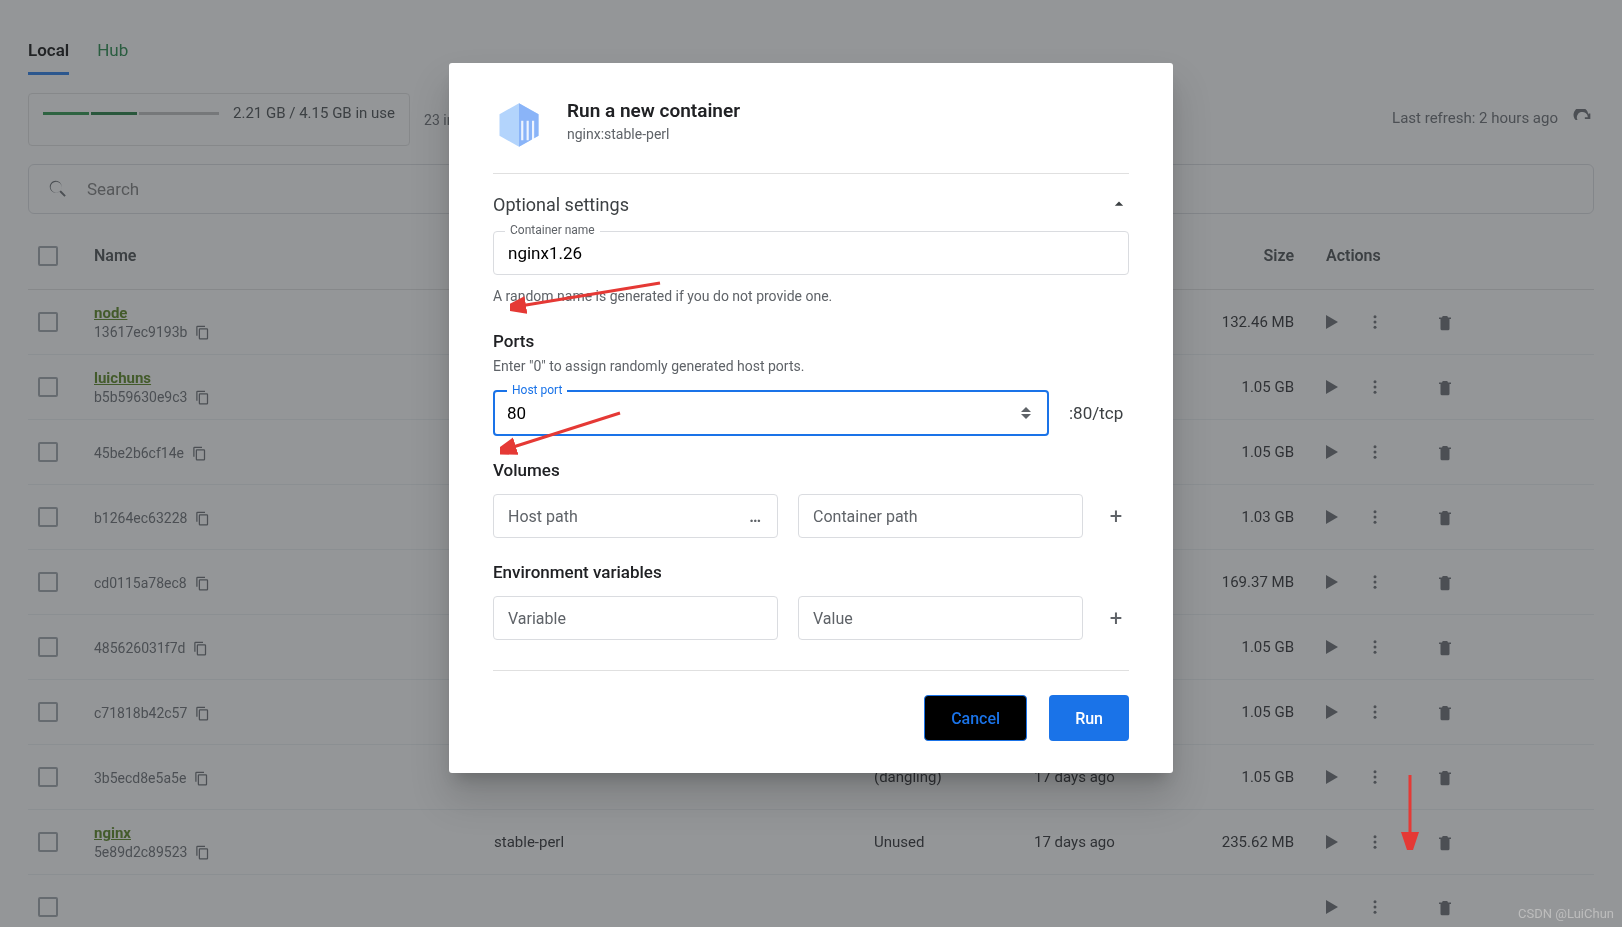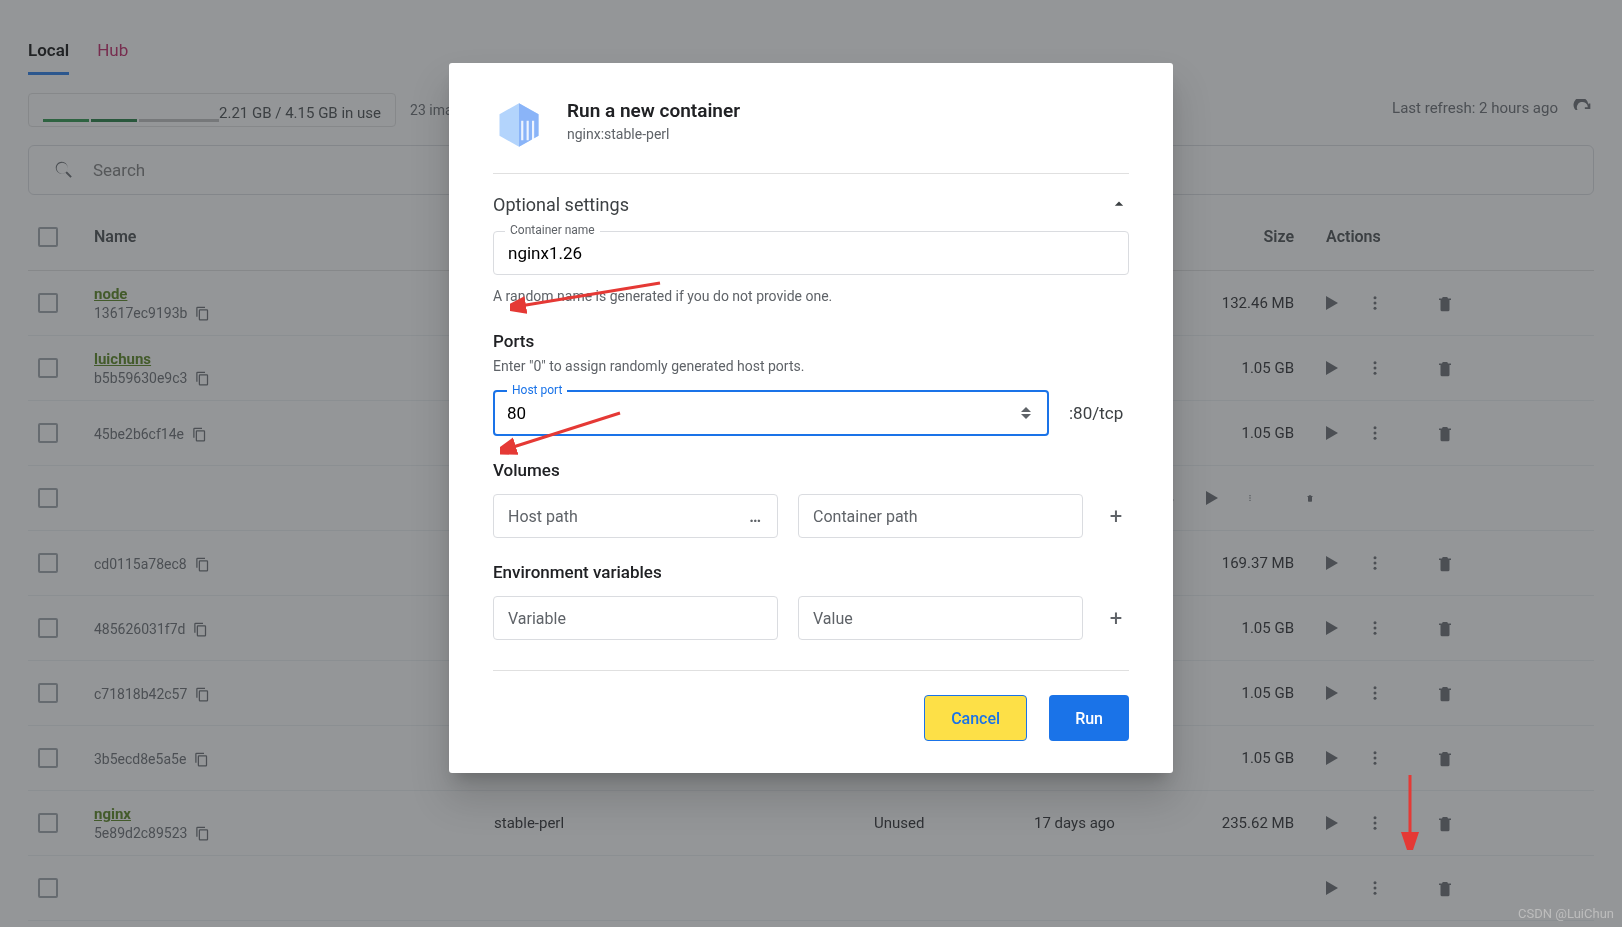--- a/index.html
+++ b/index.html
@@ -1,30 +1,30 @@
 <!DOCTYPE html>
 <html><head>
 <meta charset="utf-8">
 <style>
   *{box-sizing:border-box;margin:0;padding:0;font-family:-apple-system,BlinkMacSystemFont,"Segoe UI",Roboto,Arial,sans-serif}
   body{background:#fff;width:1622px;height:927px;overflow:hidden;position:relative;color:#202124}
   .page{padding:0 28px}
   .tabs{display:flex;gap:28px;padding-top:40px}
-  .tab{font-size:17px;color:#be185d;padding-bottom:12px;cursor:pointer}
+  .tab{font-size:17px;color:#15803d;padding-bottom:12px;cursor:pointer}
   .tab.active{color:#000;font-weight:600;border-bottom:3px solid #1a73e8}
   .topbar{display:flex;align-items:center;margin-top:18px}
-  .usage-box{border:1px solid #e0e0e0;border-radius:4px;padding:10px 14px 4px;display:flex;align-items:flex-end;gap:0}
+  .usage-box{border:1px solid #e0e0e0;border-radius:4px;padding:10px 14px 23px;display:flex;align-items:center;gap:14px}
   .usage-bars{display:flex;flex-direction:column;gap:4px}
   .bar-row{display:flex;gap:2px}
   .barseg{height:3px}
   .usage-txt{font-size:15px;color:#3c4043}
   .images-count{font-size:14px;color:#5f6368;margin-left:14px}
   .refresh-area{margin-left:auto;display:flex;gap:14px;color:#5f6368;font-size:15px}
   .refresh-icon{width:22px;height:22px;fill:#5f6368;cursor:pointer}
-  .searchbox{margin-top:18px;border:1px solid #dadce0;border-radius:6px;height:50px;display:flex;align-items:center;padding:0 24px;gap:18px;width:100%}
+  .searchbox{margin-top:18px;border:1px solid #dadce0;border-radius:6px;height:50px;display:flex;align-items:center;padding:0 18px;gap:18px;width:100%}
   .searchbox svg{width:22px;height:22px;fill:#5f6368}
   .searchbox input{border:none;outline:none;font-size:17px;flex:1;color:#5f6368;background:transparent}
   .thead{display:grid;grid-template-columns:66px 400px 380px 160px 160px 120px 200px;align-items:center;height:68px;border-bottom:1px solid #e0e0e0;font-size:16px;font-weight:600;color:#3c4043;margin-top:8px}
   .row{display:grid;grid-template-columns:66px 400px 380px 160px 160px 120px 200px;align-items:center;height:65px;border-bottom:1px solid #eceff1;font-size:15px}
   .chk{width:20px;height:20px;border:2px solid #9aa0a6;border-radius:2px;cursor:pointer;margin-left:10px}
   .repo-name{color:#4d7c0f;text-decoration:underline;font-weight:700;cursor:pointer}
   .hash{color:#5f6368;font-size:14px;display:flex;align-items:center;gap:8px;margin-top:2px}
   .copy-icon{width:15px;height:15px;fill:#5f6368;cursor:pointer}
   .right-align{text-align:right;padding-right:20px}
   .actions{display:flex;align-items:center;gap:28px;justify-content:flex-start;padding-left:12px}
@@ -54,21 +54,21 @@
   .spin-up{border-bottom:5px solid #5f6368}
   .spin-dn{border-top:5px solid #5f6368}
   .port-suffix{margin-left:20px;font-size:17px;color:#3c4043;min-width:60px}
   .two-col{display:flex;gap:20px;margin-top:14px;align-items:center}
   .vol-in{flex:1;border:1px solid #dadce0;border-radius:4px;height:44px;padding:0 14px;font-size:16px;color:#5f6368;display:flex;align-items:center;justify-content:space-between}
   .more-dots{letter-spacing:2px;font-weight:700;color:#5f6368}
   .plus-btn{width:26px;height:26px;display:flex;align-items:center;justify-content:center;color:#5f6368;font-size:22px;cursor:pointer}
   .m-divider{border-top:1px solid #e0e0e0;margin-top:30px}
   .m-actions{display:flex;justify-content:flex-end;gap:22px;margin-top:24px}
   .btn{height:46px;padding:0 26px;border-radius:4px;font-size:16px;font-weight:500;cursor:pointer;display:flex;align-items:center}
-  .btn-cancel{border:1px solid #1a73e8;color:#1a73e8;background:#fde047}
+  .btn-cancel{border:1px solid #1a73e8;color:#1a73e8;background:#000000}
   .btn-run{background:#1a73e8;color:#fff;border:none}
   .arrow-annotation{position:absolute;pointer-events:none}
   .watermark{position:absolute;right:8px;bottom:6px;font-size:13px;color:#bdbdbd}
 </style>
 </head>
 <body>
 
 <div class="page">
   <div class="tabs">
     <div class="tab active">Local</div>
@@ -189,20 +189,26 @@
             <circle cx="12" cy="19" r="2"></circle>
           </svg>
           <svg class="trash" viewBox="0 0 24 24">
             <path d="M6 7h12v14a2 2 0 01-2 2H8a2 2 0 01-2-2zM9 4h6l1 2h4v2H4V6h4z"></path>
           </svg>
         </div>
       </div>
       <div class="row">
         <div>
           <div class="chk"></div>
+        </div>
+        <div>
+          <div class="repo-name"><none></none></div>
+          <div class="hash">b1264ec63228 <svg class="copy-icon" viewBox="0 0 24 24">
+              <path d="M16 1H4a2 2 0 00-2 2v14h2V3h12zm3 4H8a2 2 0 00-2 2v14a2 2 0 002 2h11a2 2 0 002-2V7a2 2 0 00-2-2zm0 16H8V7h11z"></path>
+            </svg></div>
         </div>
         <div></div>
         <div>(dangling)</div>
         <div>17 days ago</div>
         <div class="right-align">1.03 GB</div>
         <div class="actions">
           <div class="tri-icon"></div>
           <svg class="dots" viewBox="0 0 24 24">
             <circle cx="12" cy="5" r="2"></circle>
             <circle cx="12" cy="12" r="2"></circle>

